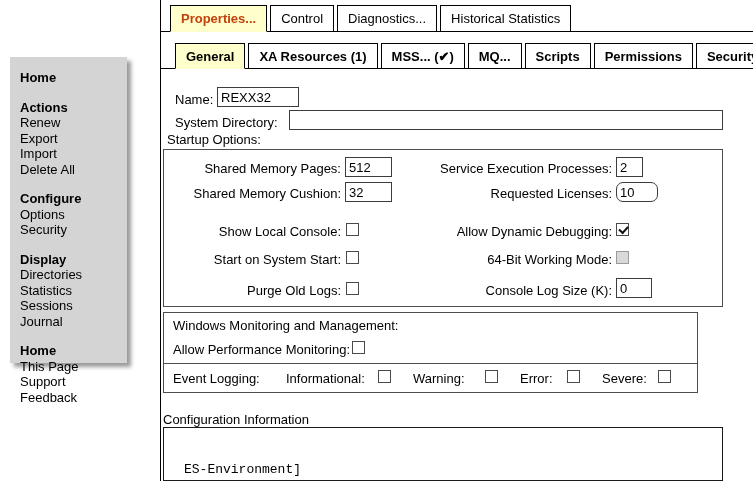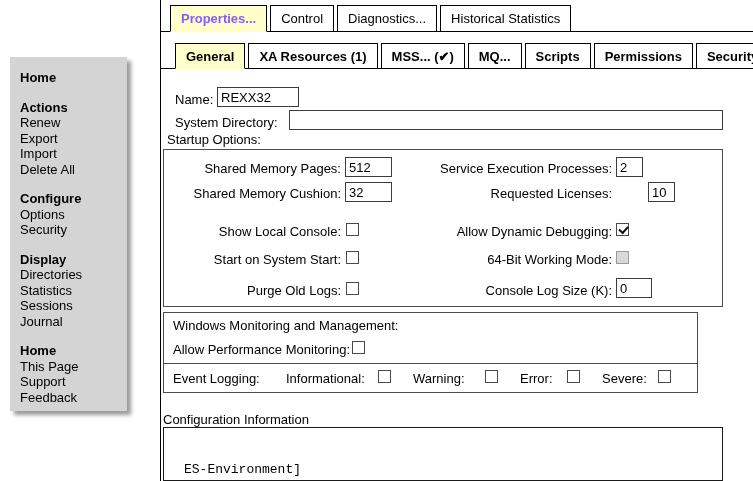--- a/index.html
+++ b/index.html
@@ -10,24 +10,24 @@
   }
   .vline { position:absolute; left:160px; top:0; width:1px; height:481px; background:#000; }
   .tabline { position:absolute; left:160px; width:593px; height:1px; background:#000; z-index:1; }
   .tabbar { position:absolute; display:flex; gap:3px; align-items:stretch; z-index:2; }
   .tab {
     display:flex; align-items:center; padding:0 10px; background:#fff;
     border:1px solid #000; white-space:nowrap; cursor:pointer;
   }
   .t27 { height:27px; } .t26 { height:26px;font-weight:bold; }
   .tab.selected { background:#ffffcc; border-bottom-color:#ffffcc; font-weight:bold; }
-  .tab.red { color:#8b5cf6; }
+  .tab.red { color:#c2410c; }
 
   .sidebar {
-    position:absolute; left:10px; top:57px; width:117px; height:354px;
+    position:absolute; left:10px; top:57px; width:117px; height:306px;
     background:#d4d4d4; box-shadow:4px 4px 4px rgba(0,0,0,.40);
     padding:13px 4px 0 10px;
   }
   .sb-header { font-weight:bold; line-height:15.5px; }
   .sb-link { line-height:15.5px; cursor:pointer; }
   .sb-gap { margin-top:14px; }
 
   .lbl { position:absolute; white-space:nowrap; }
   .lbl-r { position:absolute; white-space:nowrap; text-align:right; }
   .ti {
@@ -103,21 +103,21 @@
 <div class="groupbox" style="left:163px;top:149px;width:560px;height:158px"></div>
 
 <span class="lbl-r" style="left:163px;top:161px;width:178px">Shared Memory Pages:</span>
 <input class="ti" style="left: 345px; top: 157px; width: 47px;" value="512">
 <span class="lbl-r" style="left:420px;top:161px;width:192px">Service Execution Processes:</span>
 <input class="ti" style="left: 616px; top: 157px; width: 27px;" value="2">
 
 <span class="lbl-r" style="left:163px;top:186px;width:178px">Shared Memory Cushion:</span>
 <input class="ti" style="left: 345px; top: 182px; width: 47px;" value="32">
 <span class="lbl-r" style="left:420px;top:186px;width:192px">Requested Licenses:</span>
-<input class="ti" style="left: 648px; top: 182px; width: 27px;" value="10">
+<input class="ti" style="left: 616px; top: 182px; width: 42px; border-radius: 7px;" value="10">
 
 <span class="lbl-r" style="left:163px;top:224px;width:178px">Show Local Console:</span>
 <span class="cb unchecked" style="left:346px;top:223px"></span>
 <span class="lbl-r" style="left:420px;top:224px;width:192px">Allow Dynamic Debugging:</span>
 <span class="cb checked" style="left:616px;top:223px"></span>
 
 <span class="lbl-r" style="left:163px;top:252px;width:178px">Start on System Start:</span>
 <span class="cb unchecked" style="left:346px;top:251px"></span>
 <span class="lbl-r" style="left:420px;top:252px;width:192px">64-Bit Working Mode:</span>
 <span class="cb disabled" style="left:616px;top:251px"></span>

